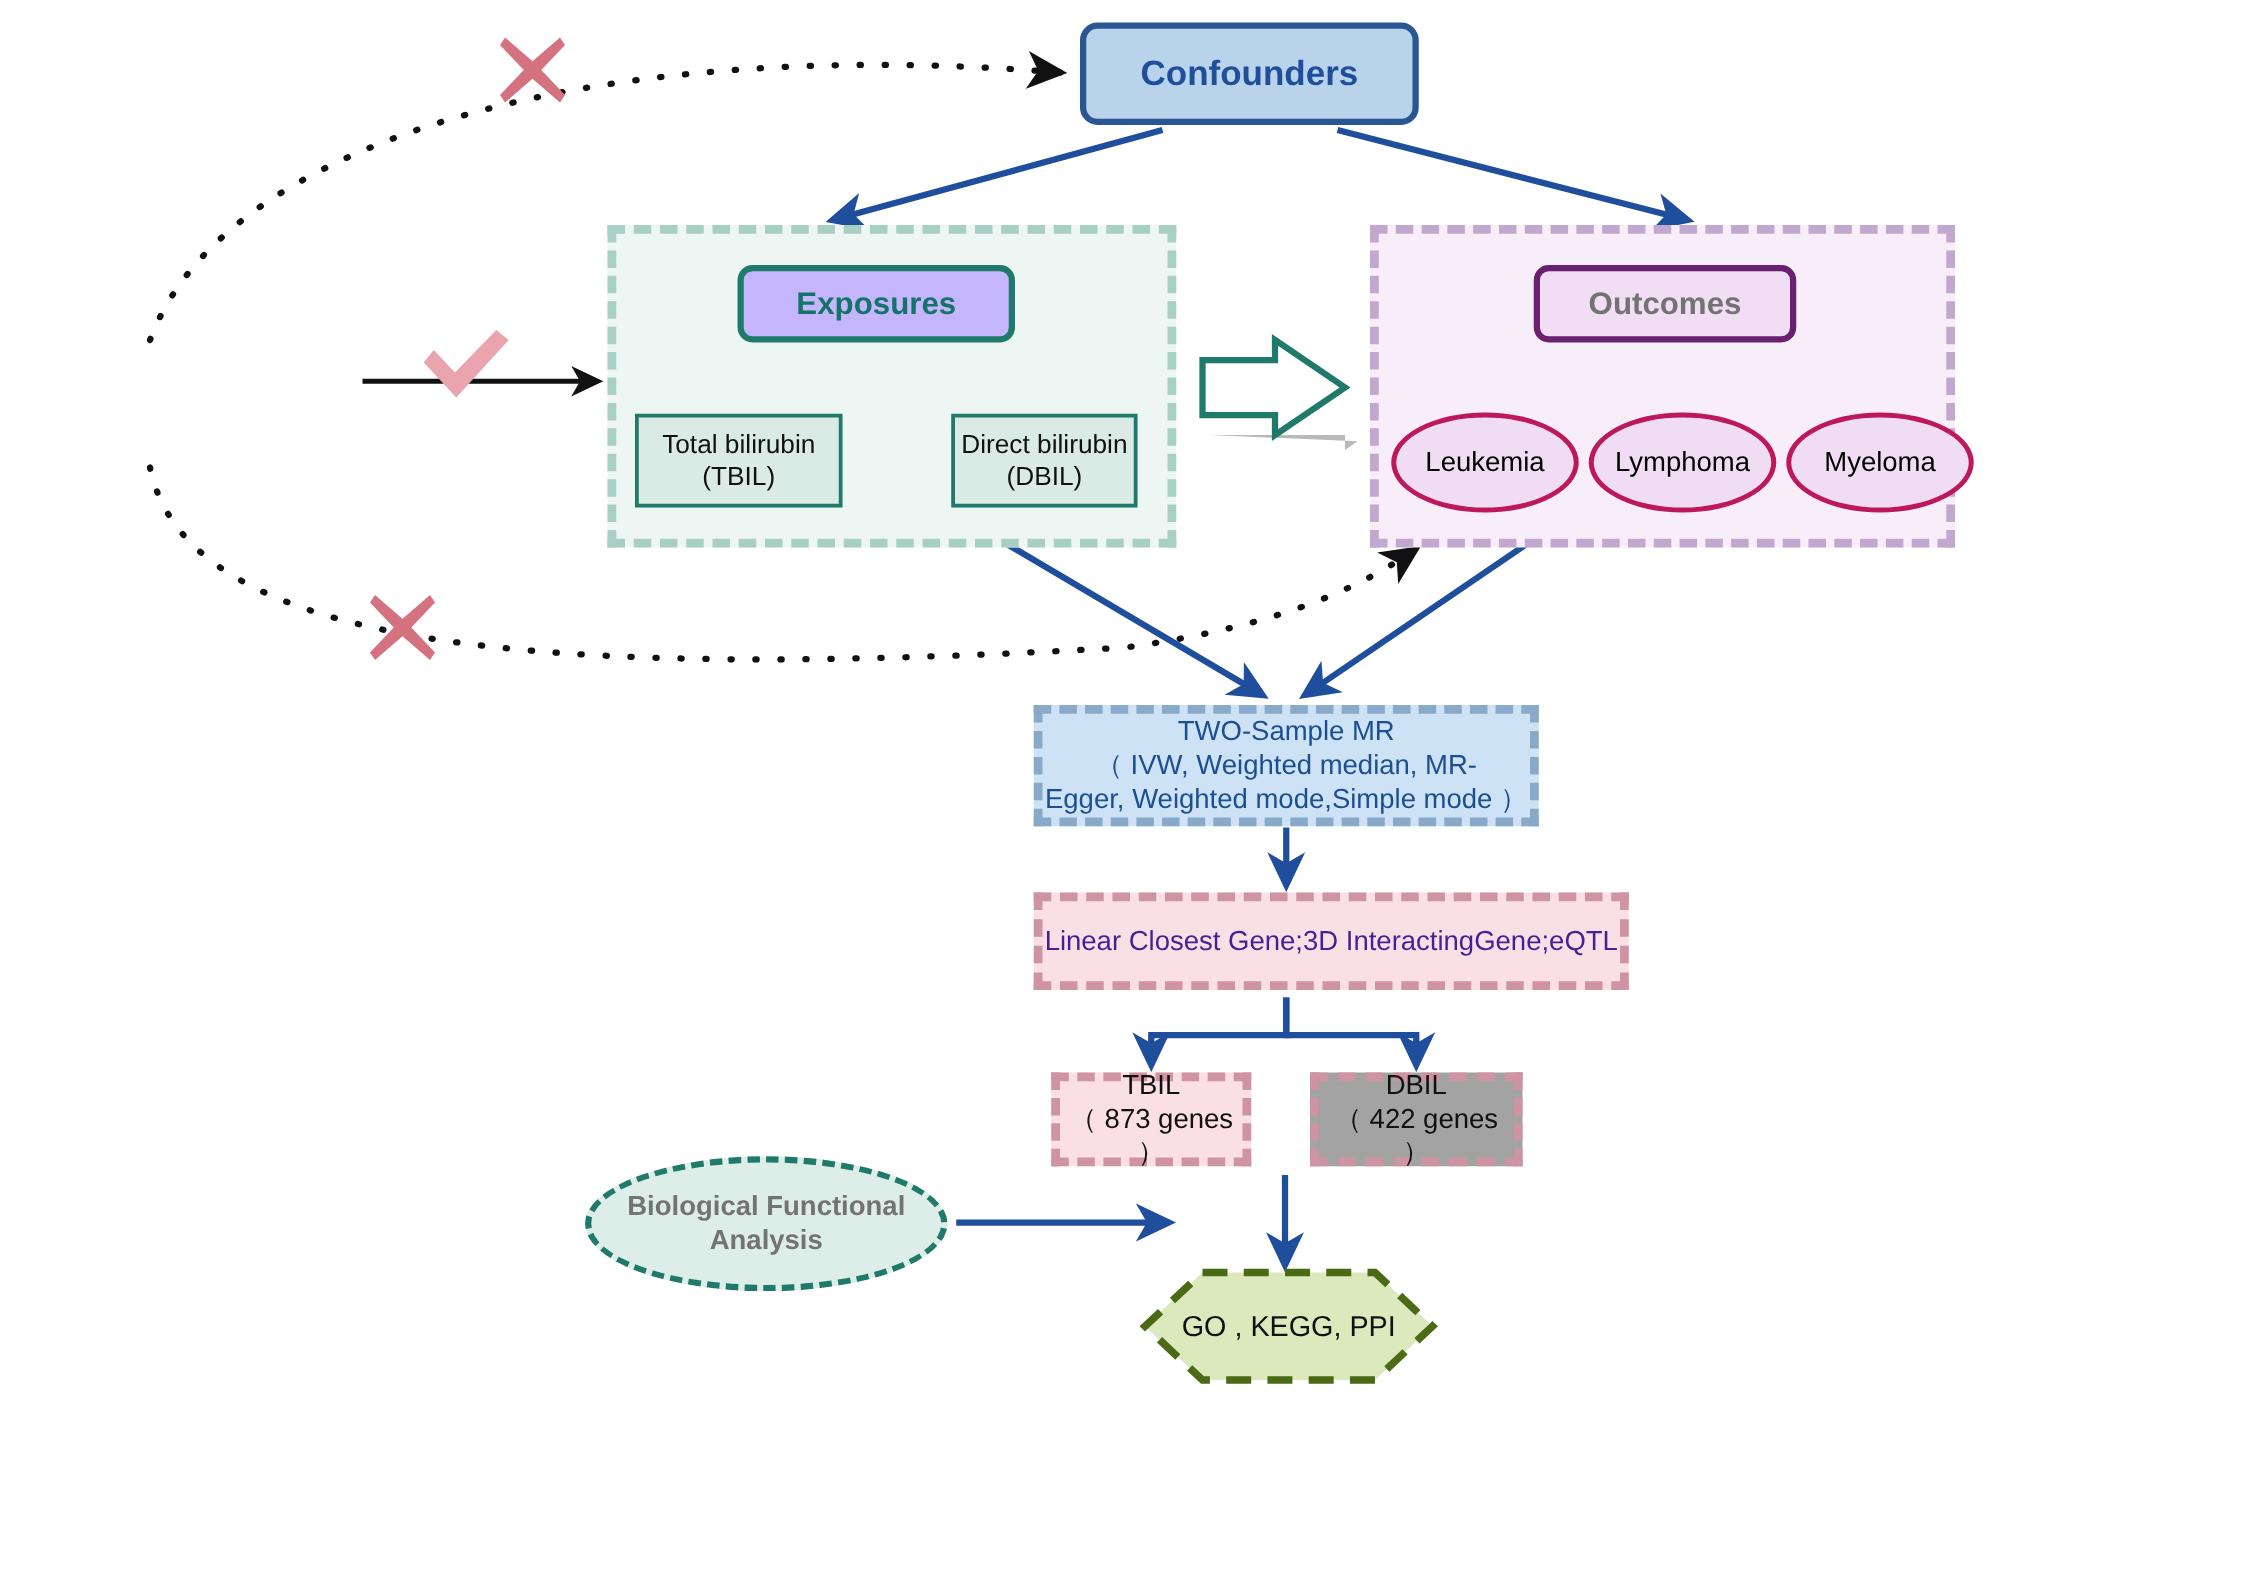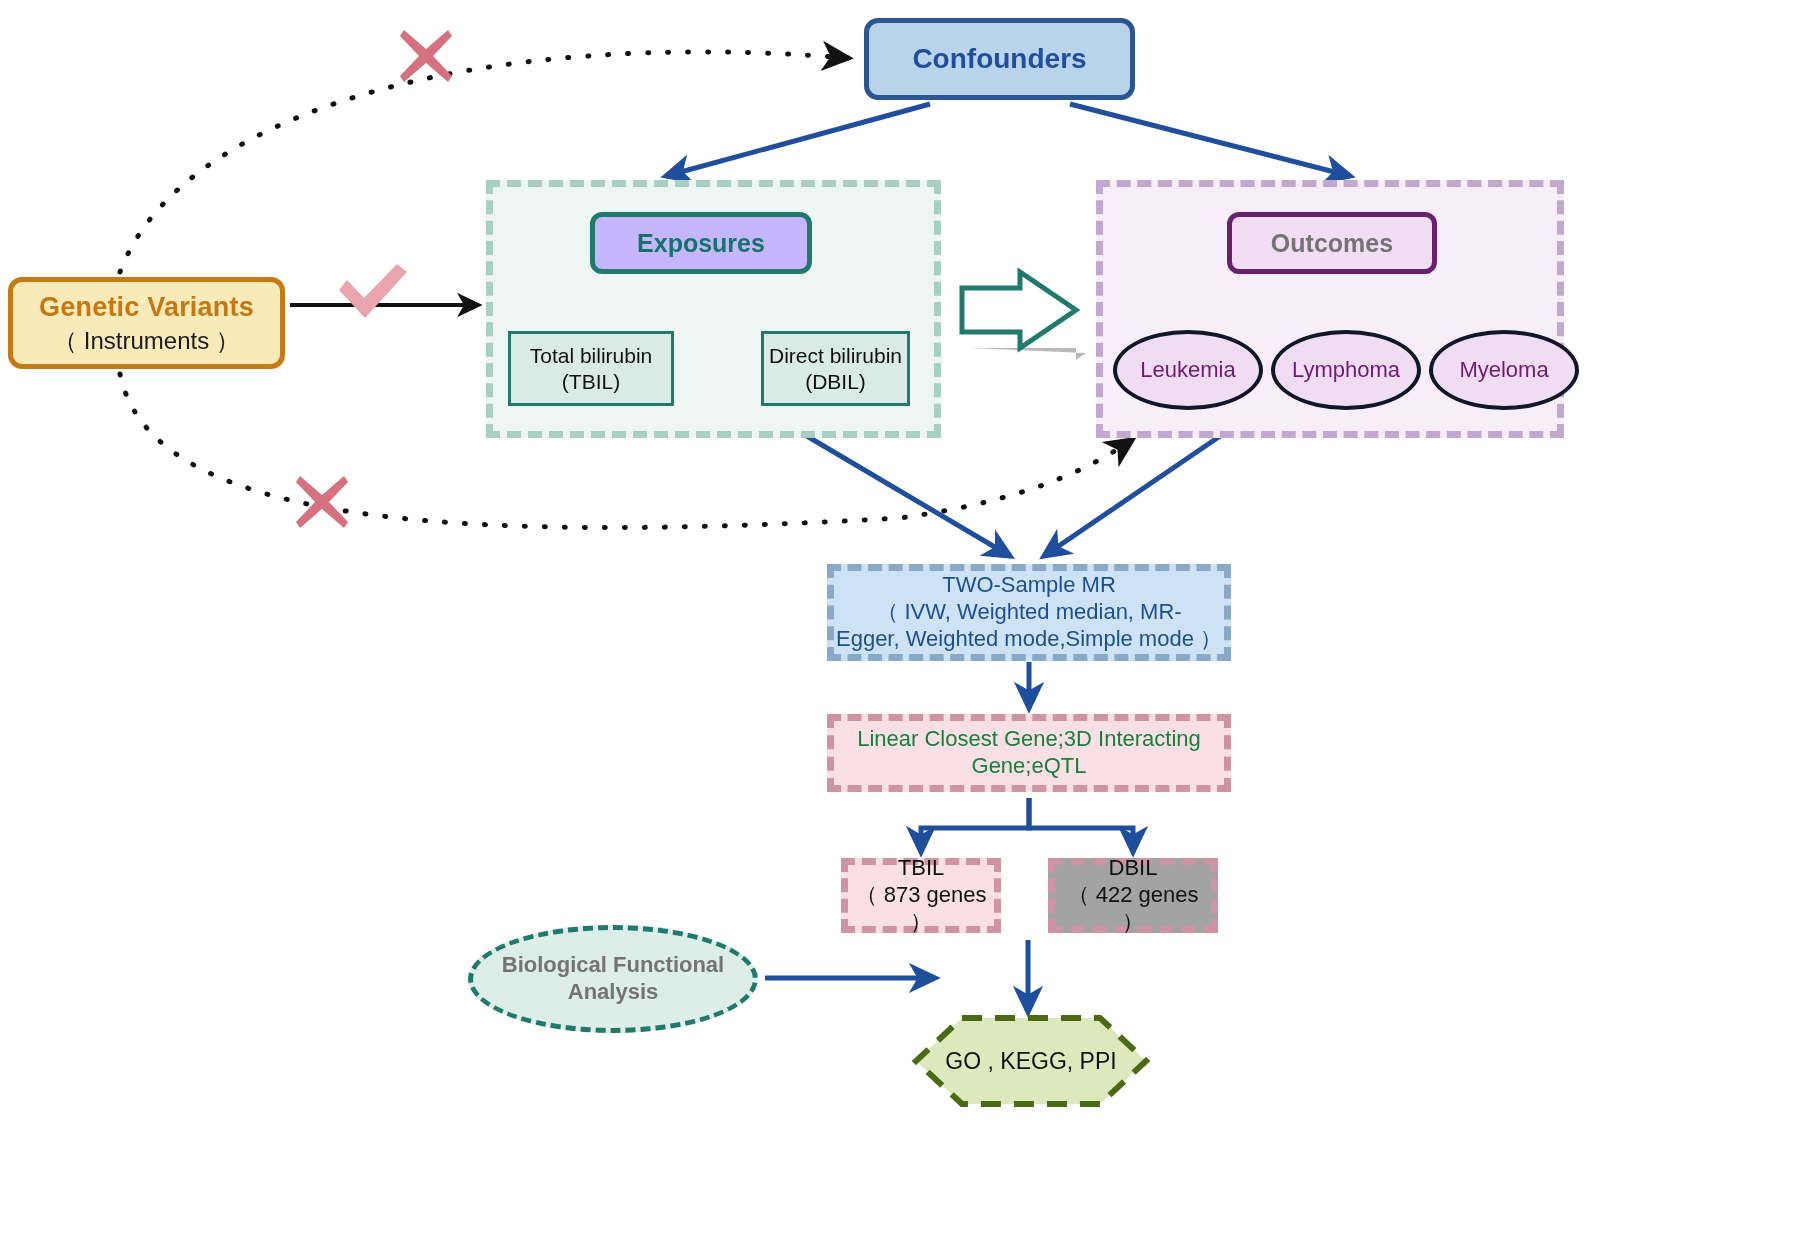--- a/index.html
+++ b/index.html
@@ -103,46 +103,46 @@
     left: 1227px; top: 212px;
     width: 210px; height: 62px;
     background: #f1ddf4;
     border: 5px solid #6a2070;
     border-radius: 12px;
     font-size: 25px; font-weight: bold; color: #737373;
   }
   .outcome-ellipse {
     width: 150px; height: 80px;
     background: #f0ddf4;
-    border: 4px solid #0f172a;
+    border: 4px solid #be185d;
     border-radius: 50%;
-    font-size: 22px; color: #701a75;
+    font-size: 22px; color: #000000;
   }
   #leukemia { left: 1113px; top: 330px; }
   #lymphoma { left: 1271px; top: 330px; }
   #myeloma  { left: 1429px; top: 330px; }
 
   
   #two-sample-mr {
     left: 827px; top: 564px;
     width: 404px; height: 97px;
     background: #cde2f4;
     border: 7px dashed #89a9c9;
     flex-direction: column;
     font-size: 22px; color: #1c4f92;
   }
 
   
   #gene-annotation {
     left: 827px; top: 714px;
-    width: 404px; height: 78px;
+    width: 476px; height: 78px;
     background: #fadfe4;
     border: 7px dashed #cf94a4;
-    flex-direction: column;
-    font-size: 22px; color: #15803d;
+    flex-direction: row;
+    font-size: 22px; color: #4c1d95;
   }
 
   
   #tbil-genes {
     left: 841px; top: 858px;
     width: 160px; height: 75px;
     background: #fadfe4;
     border: 7px dashed #cf94a4;
     flex-direction: column;
     font-size: 22px; color: #111;
@@ -251,24 +251,20 @@
     <path d="M12,8 L34,27 L56,8 L60,14 L41,34 L60,54 L56,60 L34,41 L12,60 L8,54 L27,34 L8,14 Z" fill="#d4737f"></path>
   </svg>
 
   <svg id="check-mark" viewBox="0 0 72 62" xmlns="http://www.w3.org/2000/svg">
     <path d="M2,28 L10,18 L27,36 L60,2 L70,10 L28,56 Z" fill="#e9a4ae"></path>
   </svg>
 
   <div class="node" id="exposures-panel"></div>
   <div class="node" id="outcomes-panel"></div>
 
-  <div class="node" id="genetic-variants">
-    <div class="line1">Genetic  Variants</div>
-    <div class="line2">（ Instruments ）</div>
-  </div>
 
   <div class="node" id="confounders">Confounders</div>
 
   <div class="node" id="exposures-box">Exposures</div>
 
   <div class="node" id="tbil-exposure">
     <div>Total bilirubin</div>
     <div>(TBIL)</div>
   </div>
 

